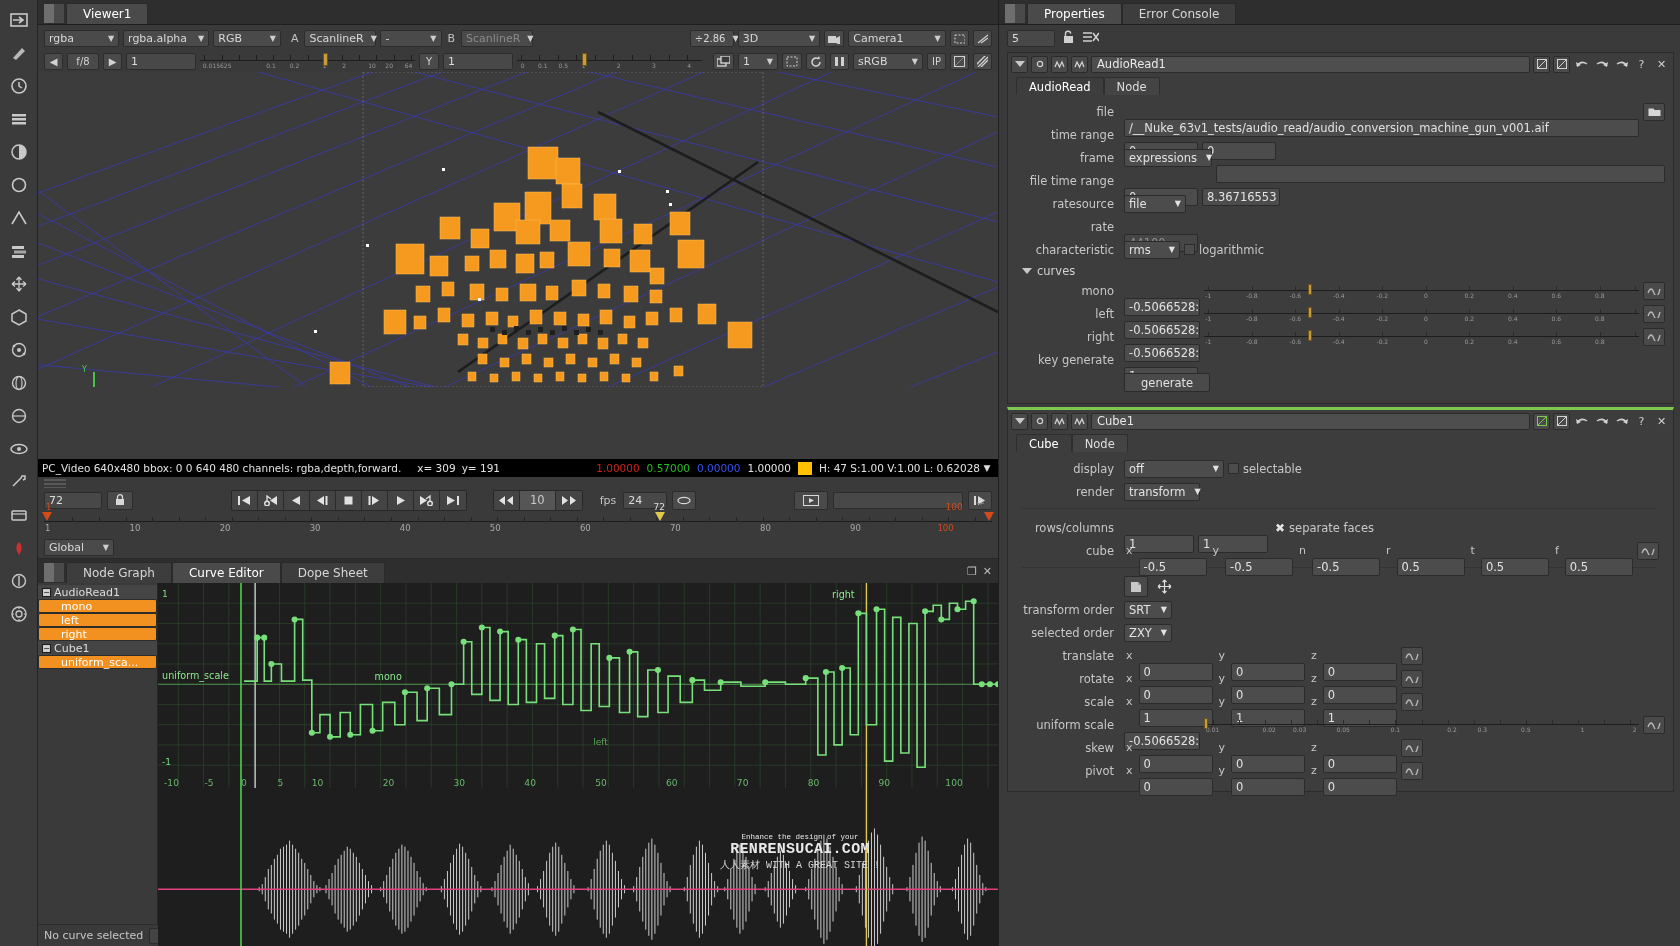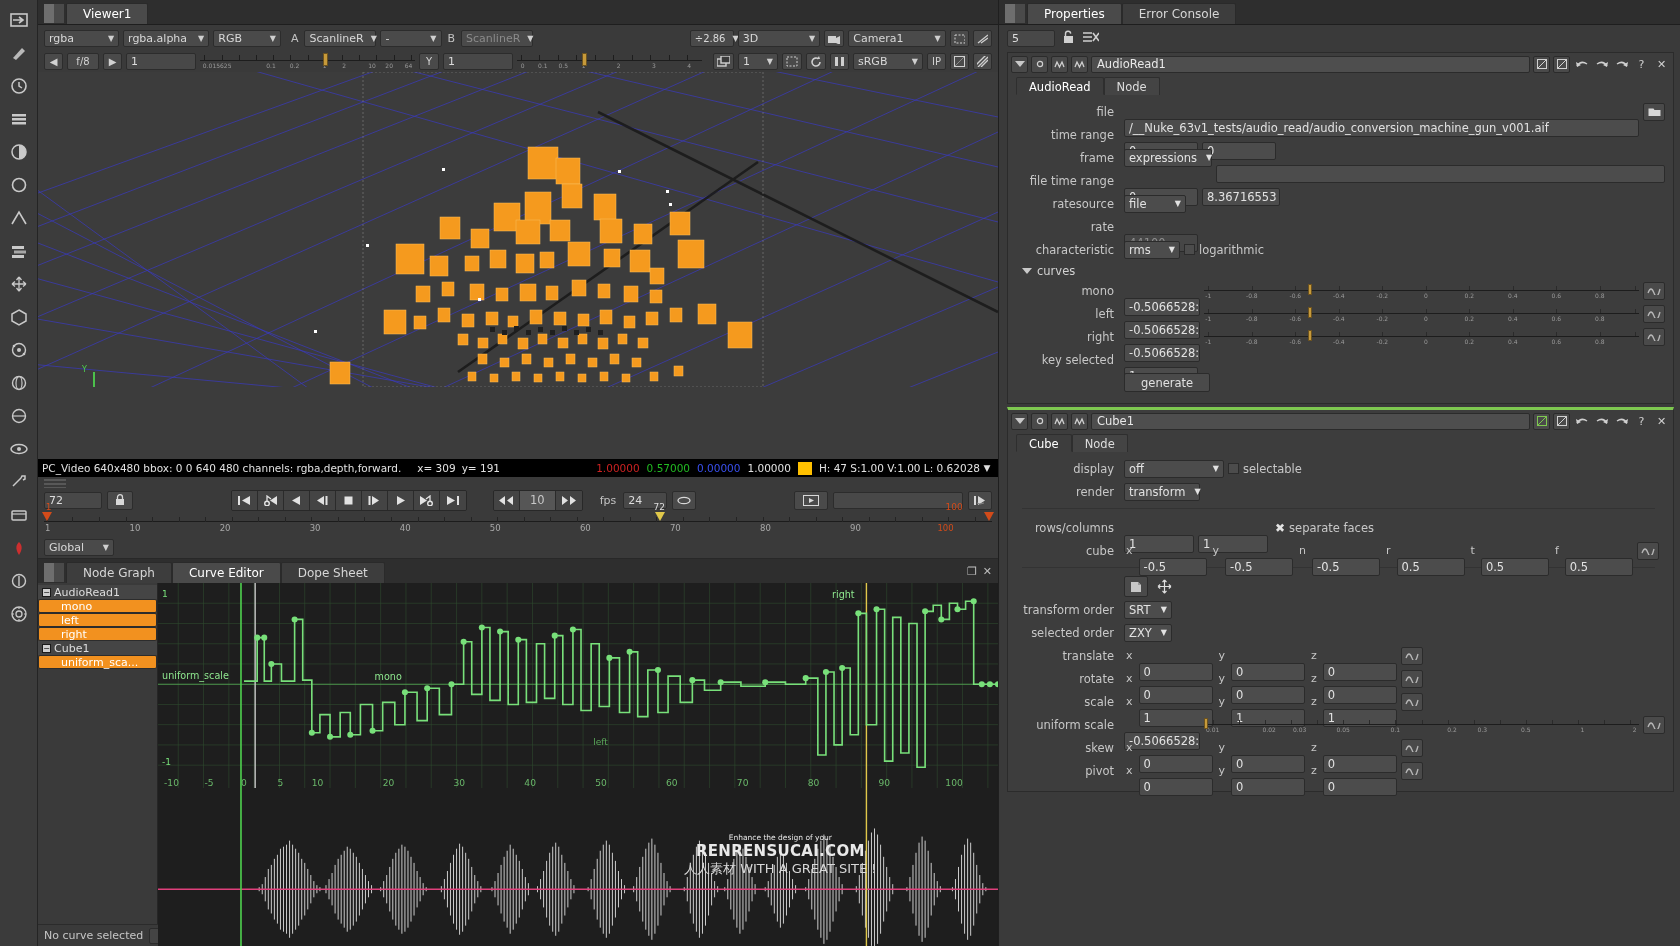--- a/index.html
+++ b/index.html
@@ -158,24 +158,24 @@
   .minislider .tk{ position:absolute; top:4px; width:1px; height:4px; background:#2a2a2a;}
   .minislider .tl{ position:absolute; top:10px; font-size:6px; color:#9a9a9a; transform:translateX(-50%);}
   .minislider .kn{ position:absolute; top:2px; width:4px; height:11px; background:#c79a3a; border:1px solid #6b5220;}
   .sectionhdr{ display:flex; align-items:center; gap:5px; padding-left:14px; height:18px; color:#d2d2d2; font-size:11.5px;}
   .tri{ width:0;height:0;border-left:5px solid transparent;border-right:5px solid transparent;border-top:6px solid #c9c9c9;}
   .tri.r{ border:none; width:0;height:0;border-top:5px solid transparent;border-bottom:5px solid transparent;border-left:6px solid #c9c9c9;}
   .hsep{ height:1px; background:#333; margin:6px 10px 8px 14px;}
   .pnbtns{ display:flex; gap:3px; align-items:center;}
   .pnsq{ width:17px;height:17px;background:#4a4a4a;border:1px solid #2b2b2b;border-radius:2px;
     display:flex;align-items:center;justify-content:center;}
-  .wm{ position:absolute; left:684px; top:833px; text-align:center; pointer-events:none; }
+  .wm{ position:absolute; left:720px; top:833px; text-align:center; pointer-events:none;font-family:Liberation Mono, monospace; }
   .wm .l1{ font-size:7.5px; color:#e8e8e8;}
   .wm .l2{ font-size:15px; color:#e9e9e9; font-weight:bold; letter-spacing:.3px;}
-  .wm .l3{ font-size:13px; color:#d8d8d8;}
+  .wm .l3{ font-size:10px; color:#d8d8d8;}
 </style>
 </head>
 <body>
 
 <div class="app">
 
   <div class="toolbar">
     <div class="tool">
         <svg width="20" height="18">
           <rect x="2" y="3" width="16" height="12" fill="none" stroke="#c9c9c9" stroke-width="1.6"></rect>
@@ -1187,21 +1187,21 @@
             <span class="tl" style="left:91%">0.8</span>
             <span class="kn" style="left:24%"></span>
           </span>
           <span class="curvebtn">
               <svg width="14" height="9">
                 <path d="M1 7 q3 -8 6 0 q3 8 6 -4" stroke="#b7b7b7" stroke-width="1.3" fill="none"></path>
               </svg>
             </span>
         </div>
         <div class="krow">
-          <span class="klabel">key selected</span>
+          <span class="klabel">key generate</span>
           <span class="kfield" style="width:74px">1</span>
         </div>
         <div class="krow">
           <span class="klabel"></span>
           <span class="kbtn">generate</span>
         </div>
       </div>
     </div>
 
     <div class="pnode green">

